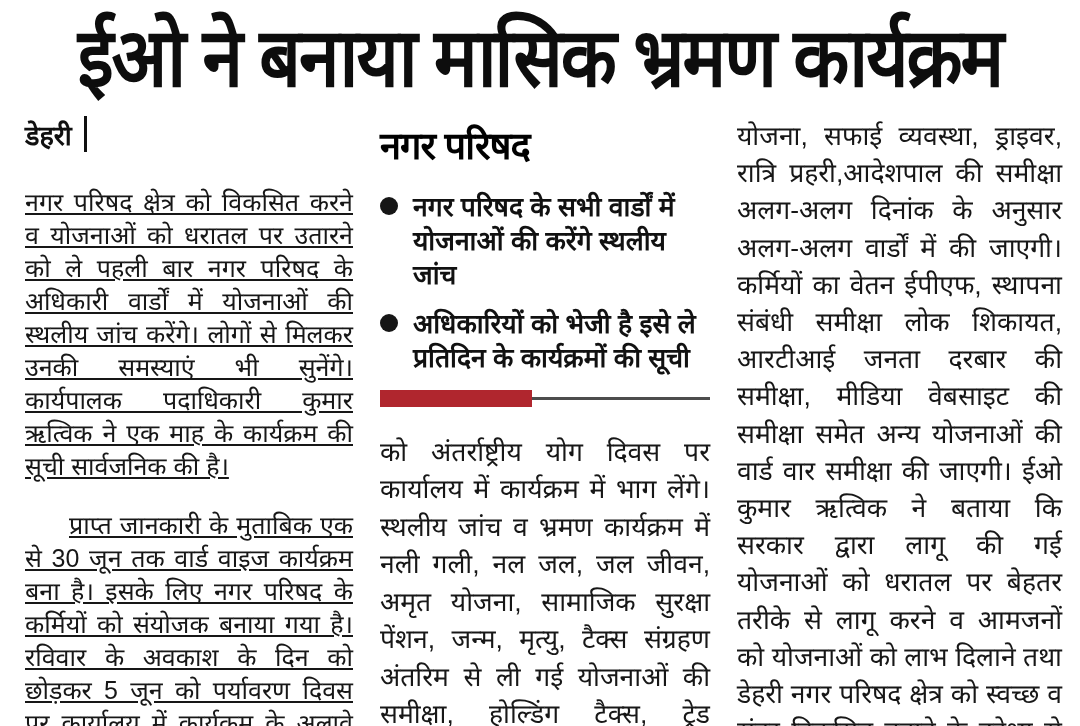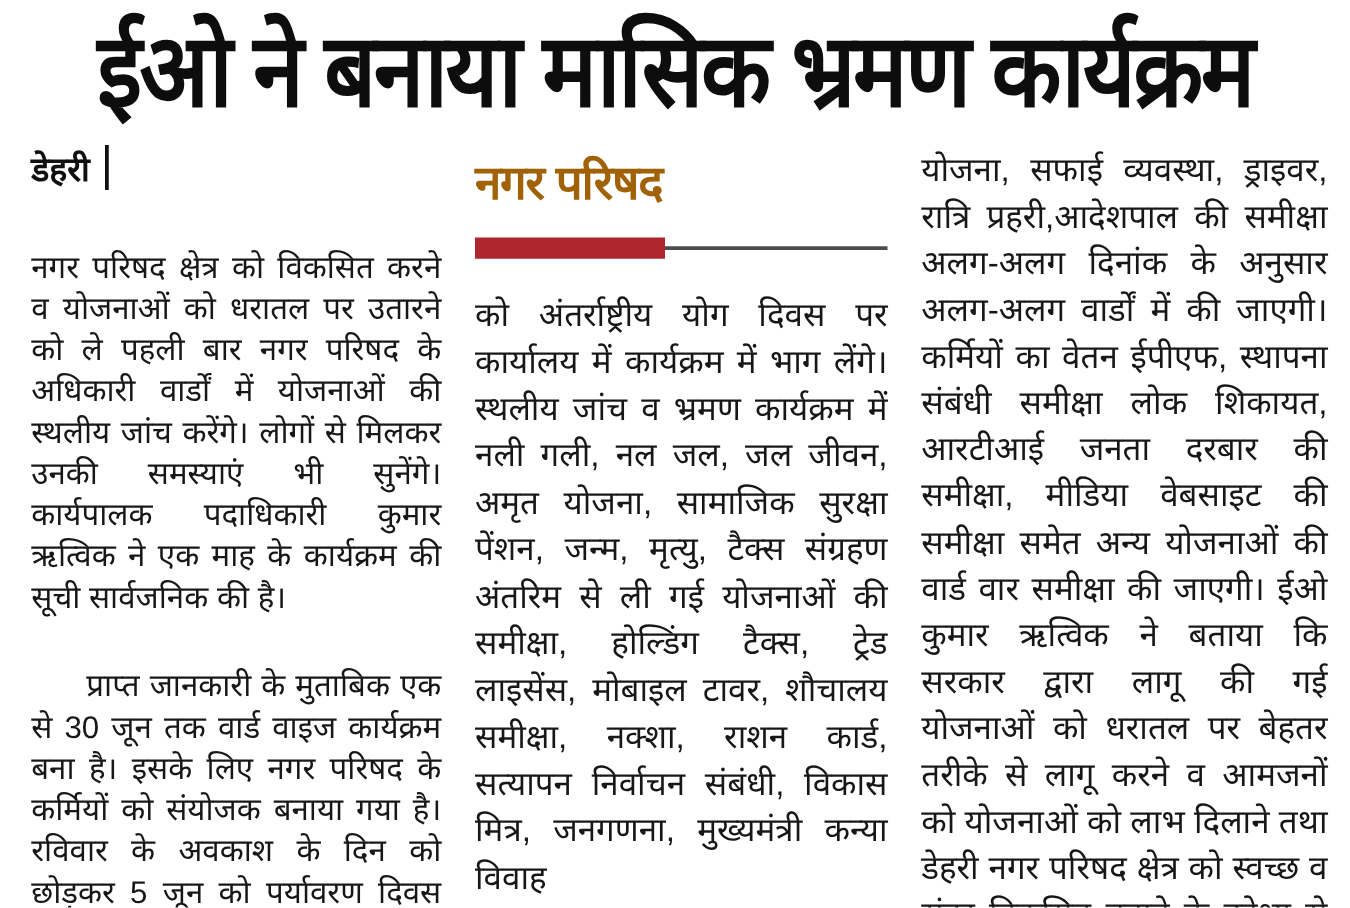--- a/index.html
+++ b/index.html
@@ -59,28 +59,28 @@
     width: 3px;
     height: 36px;
     background: #101010;
   }
   .body-text {
     font-size: 25px;
     line-height: 33px;
     text-align: justify;
     color: #171717;
   }
-  .col-1 .body-text { margin-top: 38px; }
+  .col-1 .body-text { margin-top: 26px; text-decoration: underline; }
   .para-indent {
     text-indent: 44px;
     margin-top: 0;
   }
   
   .kicker-heading {
-    color: #a16207;
+    color: #000000;
     font-size: 38px;
     font-weight: 800;
     margin: 6px 0 20px 0;
     letter-spacing: -1px;
   }
   .bullet-list {
     list-style: none;
     margin: 0;
     padding: 0;
   }
@@ -140,20 +140,30 @@
       <div class="byline">
         <span>डेहरी</span>
         <span class="byline-divider"></span>
       </div>
       <p class="body-text">नगर परिषद क्षेत्र को विकसित करने व योजनाओं को धरातल पर उतारने को ले पहली बार नगर परिषद के अधिकारी वार्डों में योजनाओं की स्थलीय जांच करेंगे। लोगों से मिलकर उनकी समस्याएं भी सुनेंगे। कार्यपालक पदाधिकारी कुमार ऋत्विक ने एक माह के कार्यक्रम की सूची सार्वजनिक की है।</p>
       <p class="body-text para-indent">प्राप्त जानकारी के मुताबिक एक से 30 जून तक वार्ड वाइज कार्यक्रम बना है। इसके लिए नगर परिषद के कर्मियों को संयोजक बनाया गया है।  रविवार के अवकाश के दिन को छोड़कर 5 जून को पर्यावरण दिवस पर कार्यालय में कार्यक्रम के अलावे 12 जून व 17 जून को नप ईओ कार्यालय में कार्य करेंगे। 21 जून</p>
     </div>
 
     <div class="col col-2">
       <div class="kicker-heading">नगर परिषद</div>
+      <ul class="bullet-list">
+        <li class="bullet-item">
+          <span class="bullet-dot"></span>
+          <span>नगर परिषद के सभी वार्डों में योजनाओं की करेंगे स्थलीय जांच</span>
+        </li>
+        <li class="bullet-item">
+          <span class="bullet-dot"></span>
+          <span>अधिकारियों को भेजी है इसे ले प्रतिदिन के कार्यक्रमों की सूची</span>
+        </li>
+      </ul>
       <div class="section-divider">
         <div class="red-bar"></div>
         <div class="rule"></div>
       </div>
       <p class="body-text">को अंतर्राष्ट्रीय योग दिवस पर कार्यालय में कार्यक्रम में भाग लेंगे। स्थलीय जांच व भ्रमण कार्यक्रम में नली गली, नल जल, जल जीवन, अमृत योजना, सामाजिक सुरक्षा पेंशन, जन्म, मृत्यु, टैक्स संग्रहण अंतरिम से ली गई योजनाओं की समीक्षा, होल्डिंग टैक्स, ट्रेड लाइसेंस, मोबाइल टावर, शौचालय समीक्षा, नक्शा, राशन कार्ड, सत्यापन निर्वाचन संबंधी, विकास मित्र, जनगणना, मुख्यमंत्री कन्या विवाह</p>
     </div>
 
     <div class="col col-3">
       <p class="body-text">योजना, सफाई व्यवस्था, ड्राइवर, रात्रि प्रहरी,आदेशपाल की समीक्षा अलग-अलग दिनांक के अनुसार अलग-अलग वार्डों में की जाएगी। कर्मियों का वेतन ईपीएफ, स्थापना संबंधी समीक्षा लोक शिकायत, आरटीआई जनता दरबार की समीक्षा, मीडिया वेबसाइट की समीक्षा समेत अन्य योजनाओं की वार्ड वार समीक्षा की जाएगी। ईओ कुमार ऋत्विक ने बताया कि सरकार द्वारा लागू की गई योजनाओं को धरातल पर बेहतर तरीके से लागू करने व आमजनों को योजनाओं को लाभ दिलाने तथा डेहरी नगर परिषद क्षेत्र को स्वच्छ व सुंदर विकसित बनाने के उद्देश्य से मिनट टू मिनट का कार्यक्रम बनाया गया है। कार्यपालक पदाधिकारी ने  एक माह के कार्यक्रम की जानकारी डीएम को भी लिखित रूप से दी है।</p>
     </div>

